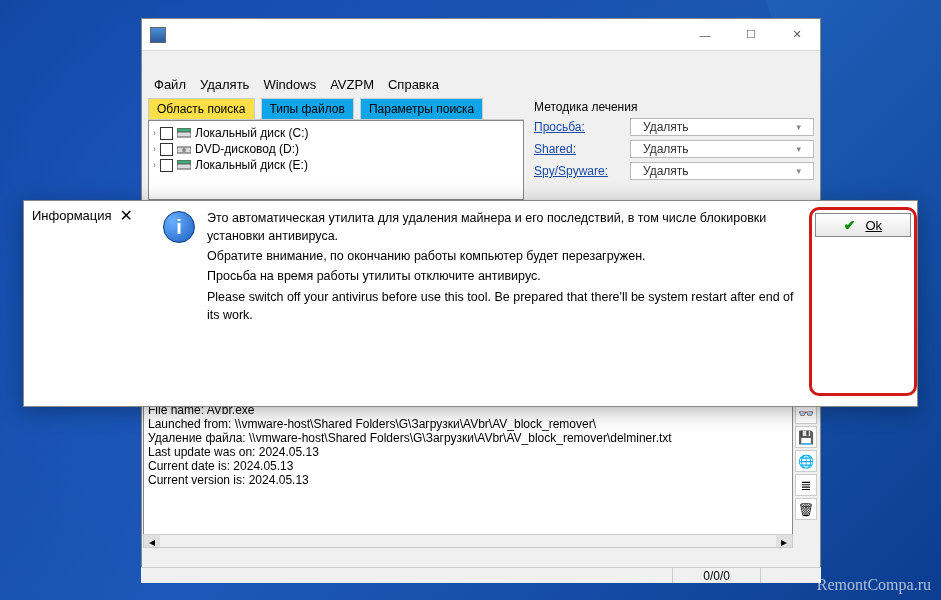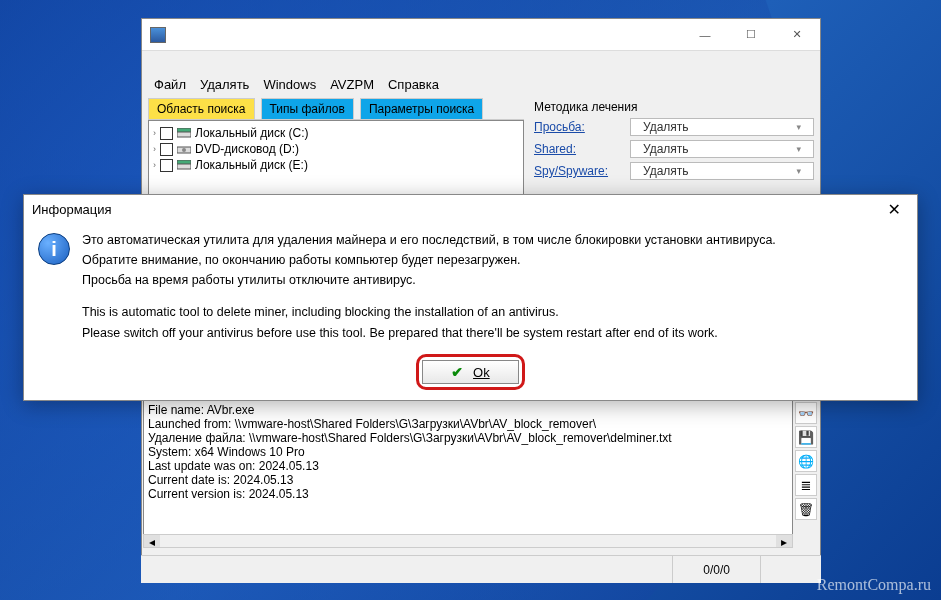--- a/index.html
+++ b/index.html
@@ -138,36 +138,36 @@
   padding: 2px;
 }
 .side-toolbar .tbtn {
   width: 22px; height: 22px; border: 1px solid #ccc;
   display: flex; align-items: center; justify-content: center;
   font-size: 13px; background: #fff;
 }
 .statusbar {
   position: absolute;
   left: 141px; bottom: 17px;
-  width: 680px; height: 28px;
+  width: 680px; height: 16px;
   background: #f0f0f0; border-top: 1px solid #ccc;
   display: flex; justify-content: flex-end; align-items: center;
   font-size: 12px;
 }
 .statusbar .cell { border-left: 1px solid #ccc; padding: 0 30px; height: 100%; display: flex; align-items: center; }
 
 
 .modal {
   position: absolute;
-  left: 23px; top: 194px;
+  left: 23px; top: 200px;
   width: 895px; height: 207px;
   background: #fff;
   border: 1px solid #888;
   box-shadow: 0 4px 20px rgba(0,0,0,0.3);
-  display: flex; flex-direction: column;
+  display: flex; 
 }
 .modal-title {
   height: 28px;
   display: flex; align-items: center;
   padding: 0 8px;
   font-size: 13px;
   background: #fff;
 }
 .modal-title .spacer { flex: 1; }
 .modal-title .close { font-size: 16px; padding: 2px 8px; cursor: pointer; }
@@ -306,21 +306,20 @@
       </div>
     </div>
   </div>
 </div>
 
 <div class="log-area">
   <div class="log-text">
     <div>File name: AVbr.exe</div>
     <div>Launched from: \\vmware-host\Shared Folders\G\Загрузки\AVbr\AV_block_remover\</div>
     <div>Удаление файла: \\vmware-host\Shared Folders\G\Загрузки\AVbr\AV_block_remover\delminer.txt</div>
-    <div>System: x64 Windows 10 Pro</div>
     <div>Last update was on: 2024.05.13</div>
     <div>Current date is: 2024.05.13</div>
     <div>Current version is: 2024.05.13</div>
     <div class="log-scrollbar">
       <span class="sbtn">◂</span>
       <span class="sbtn">▸</span>
     </div>
   </div>
   <div class="side-toolbar">
     <div class="tbtn">👓</div>
@@ -341,21 +340,20 @@
     <span>Информация</span>
     <span class="spacer"></span>
     <span class="close">✕</span>
   </div>
   <div class="modal-body">
     <div class="info-icon">i</div>
     <div class="modal-text">
       <p>Это автоматическая утилита для удаления майнера и его последствий, в том числе блокировки установки антивируса.</p>
       <p>Обратите внимание, по окончанию работы компьютер будет перезагружен.</p>
       <p>Просьба на время работы утилиты отключите антивирус.</p>
-      <p class="gap">This is automatic tool to delete miner, including blocking the installation of an antivirus.</p>
       <p>Please switch off your antivirus before use this tool. Be prepared that there'll be system restart after end of its work.</p>
     </div>
   </div>
   <div class="modal-footer">
     <div class="ok-button">
       <div class="ok-inner">
         <span class="check">✔</span>
         <span class="lbl">Ok</span>
       </div>
     </div>

